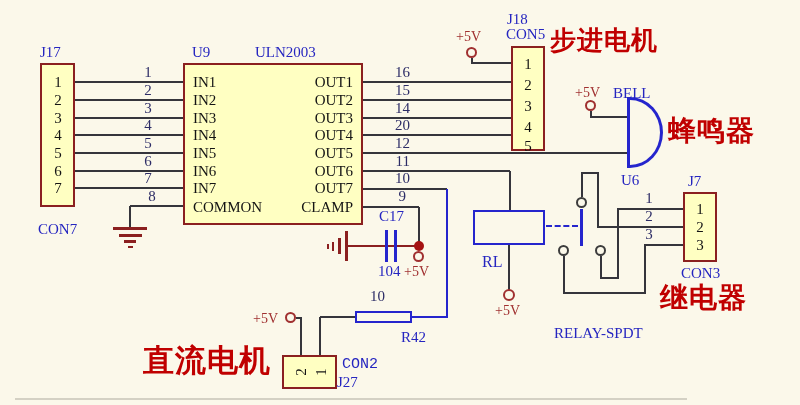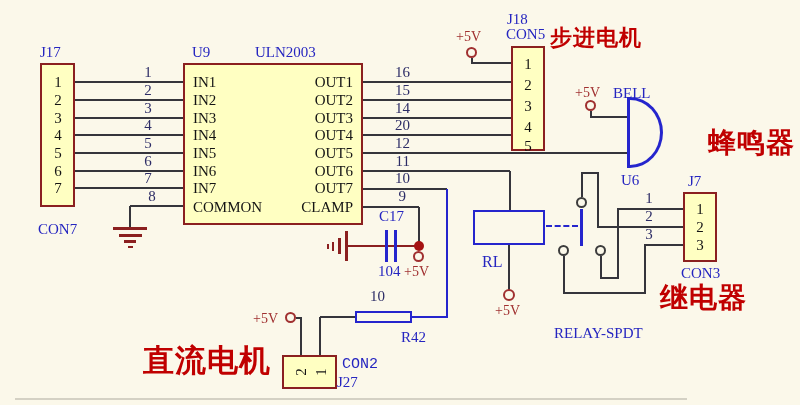--- a/index.html
+++ b/index.html
@@ -116,31 +116,31 @@
   <div class="wv" style="left:471px;top:58px;height:6px;"></div>
   <div class="wh" style="left:471px;top:62px;width:40px;"></div>
   <div class="lbl" style="left:507px;top:12px;">J18</div>
   <div class="lbl" style="left:506px;top:27px;">CON5</div>
   <div class="conn" style="left:511px;top:46px;width:34px;height:105px;"></div>
   <div class="pin ctr" style="left:518px;top:55px;width:20px;">1</div>
   <div class="pin ctr" style="left:518px;top:76px;width:20px;">2</div>
   <div class="pin ctr" style="left:518px;top:97px;width:20px;">3</div>
   <div class="pin ctr" style="left:518px;top:118px;width:20px;">4</div>
   <div class="pin ctr" style="left:518px;top:137px;width:20px;">5</div>
-  <div class="cn" style="left:550px;top:23px;font-size:22px;">步进电机</div>
+  <div class="cn" style="left:550px;top:23px;font-size:26px;">步进电机</div>
 
   <div class="pwr" style="left:575px;top:85px;">+5V</div>
   <div class="ring" style="left:585px;top:100px;width:11px;height:11px;"></div>
   <div class="wv" style="left:590px;top:111px;height:7px;"></div>
   <div class="wh" style="left:590px;top:116px;width:38px;"></div>
   <div class="lbl" style="left:613px;top:86px;">BELL</div>
   <div class="abs" style="left:627px;top:97px;width:3px;height:71px;background:#2525cd;z-index:2;"></div>
   <div class="abs" style="left:630px;top:97px;width:33px;height:71px;border:3px solid #2525cd;border-left:none;box-sizing:border-box;border-radius:0 100% 100% 0 / 0 50% 50% 0;z-index:2;"></div>
   <div class="lbl" style="left:621px;top:173px;">U6</div>
-  <div class="cn" style="left:668px;top:124px;font-size:28px;margin-left:40px;">蜂鸣器</div>
+  <div class="cn" style="left:668px;top:112px;font-size:28px;">蜂鸣器</div>
 
   <div class="outl" style="left:473px;top:210px;width:72px;height:35px;"></div>
   <div class="lbl" style="left:482px;top:254px;font-size:16px;">RL</div>
   <div class="wv" style="left:508px;top:245px;height:45px;"></div>
   <div class="ring" style="left:503px;top:289px;width:12px;height:12px;"></div>
   <div class="pwr" style="left:495px;top:303px;">+5V</div>
   <div class="abs" style="left:546px;top:225px;width:32px;border-top:2px dashed #2525cd;z-index:2;"></div>
 
   <div class="ring sw" style="left:576px;top:197px;width:11px;height:11px;"></div>
   <div class="ring sw" style="left:558px;top:245px;width:11px;height:11px;"></div>

